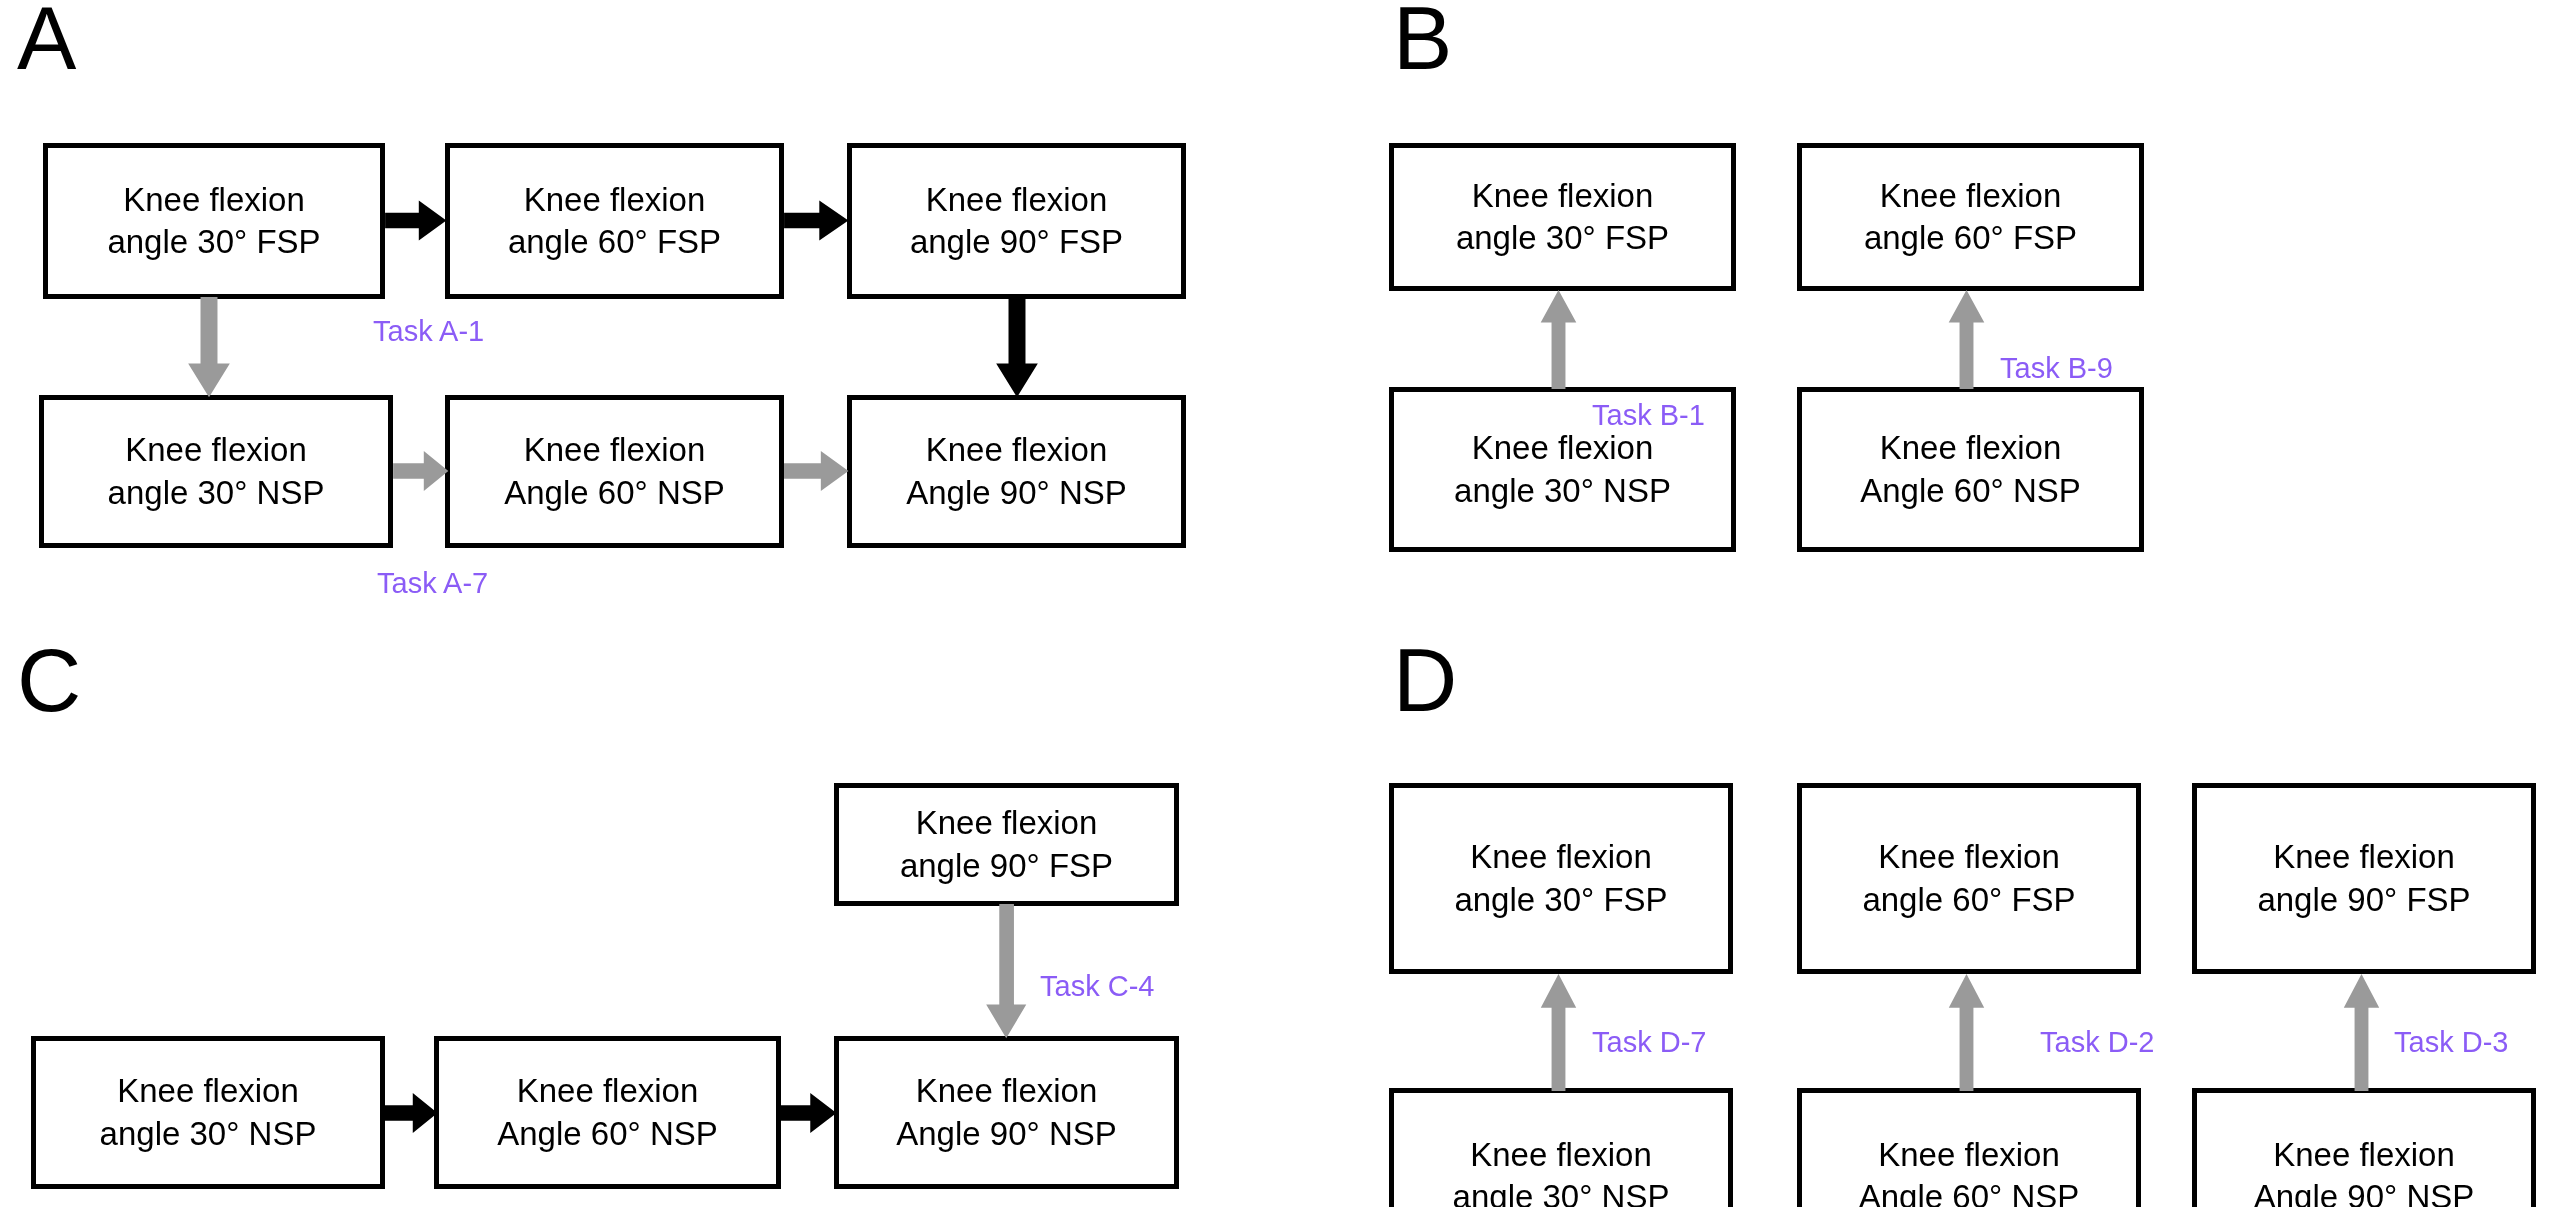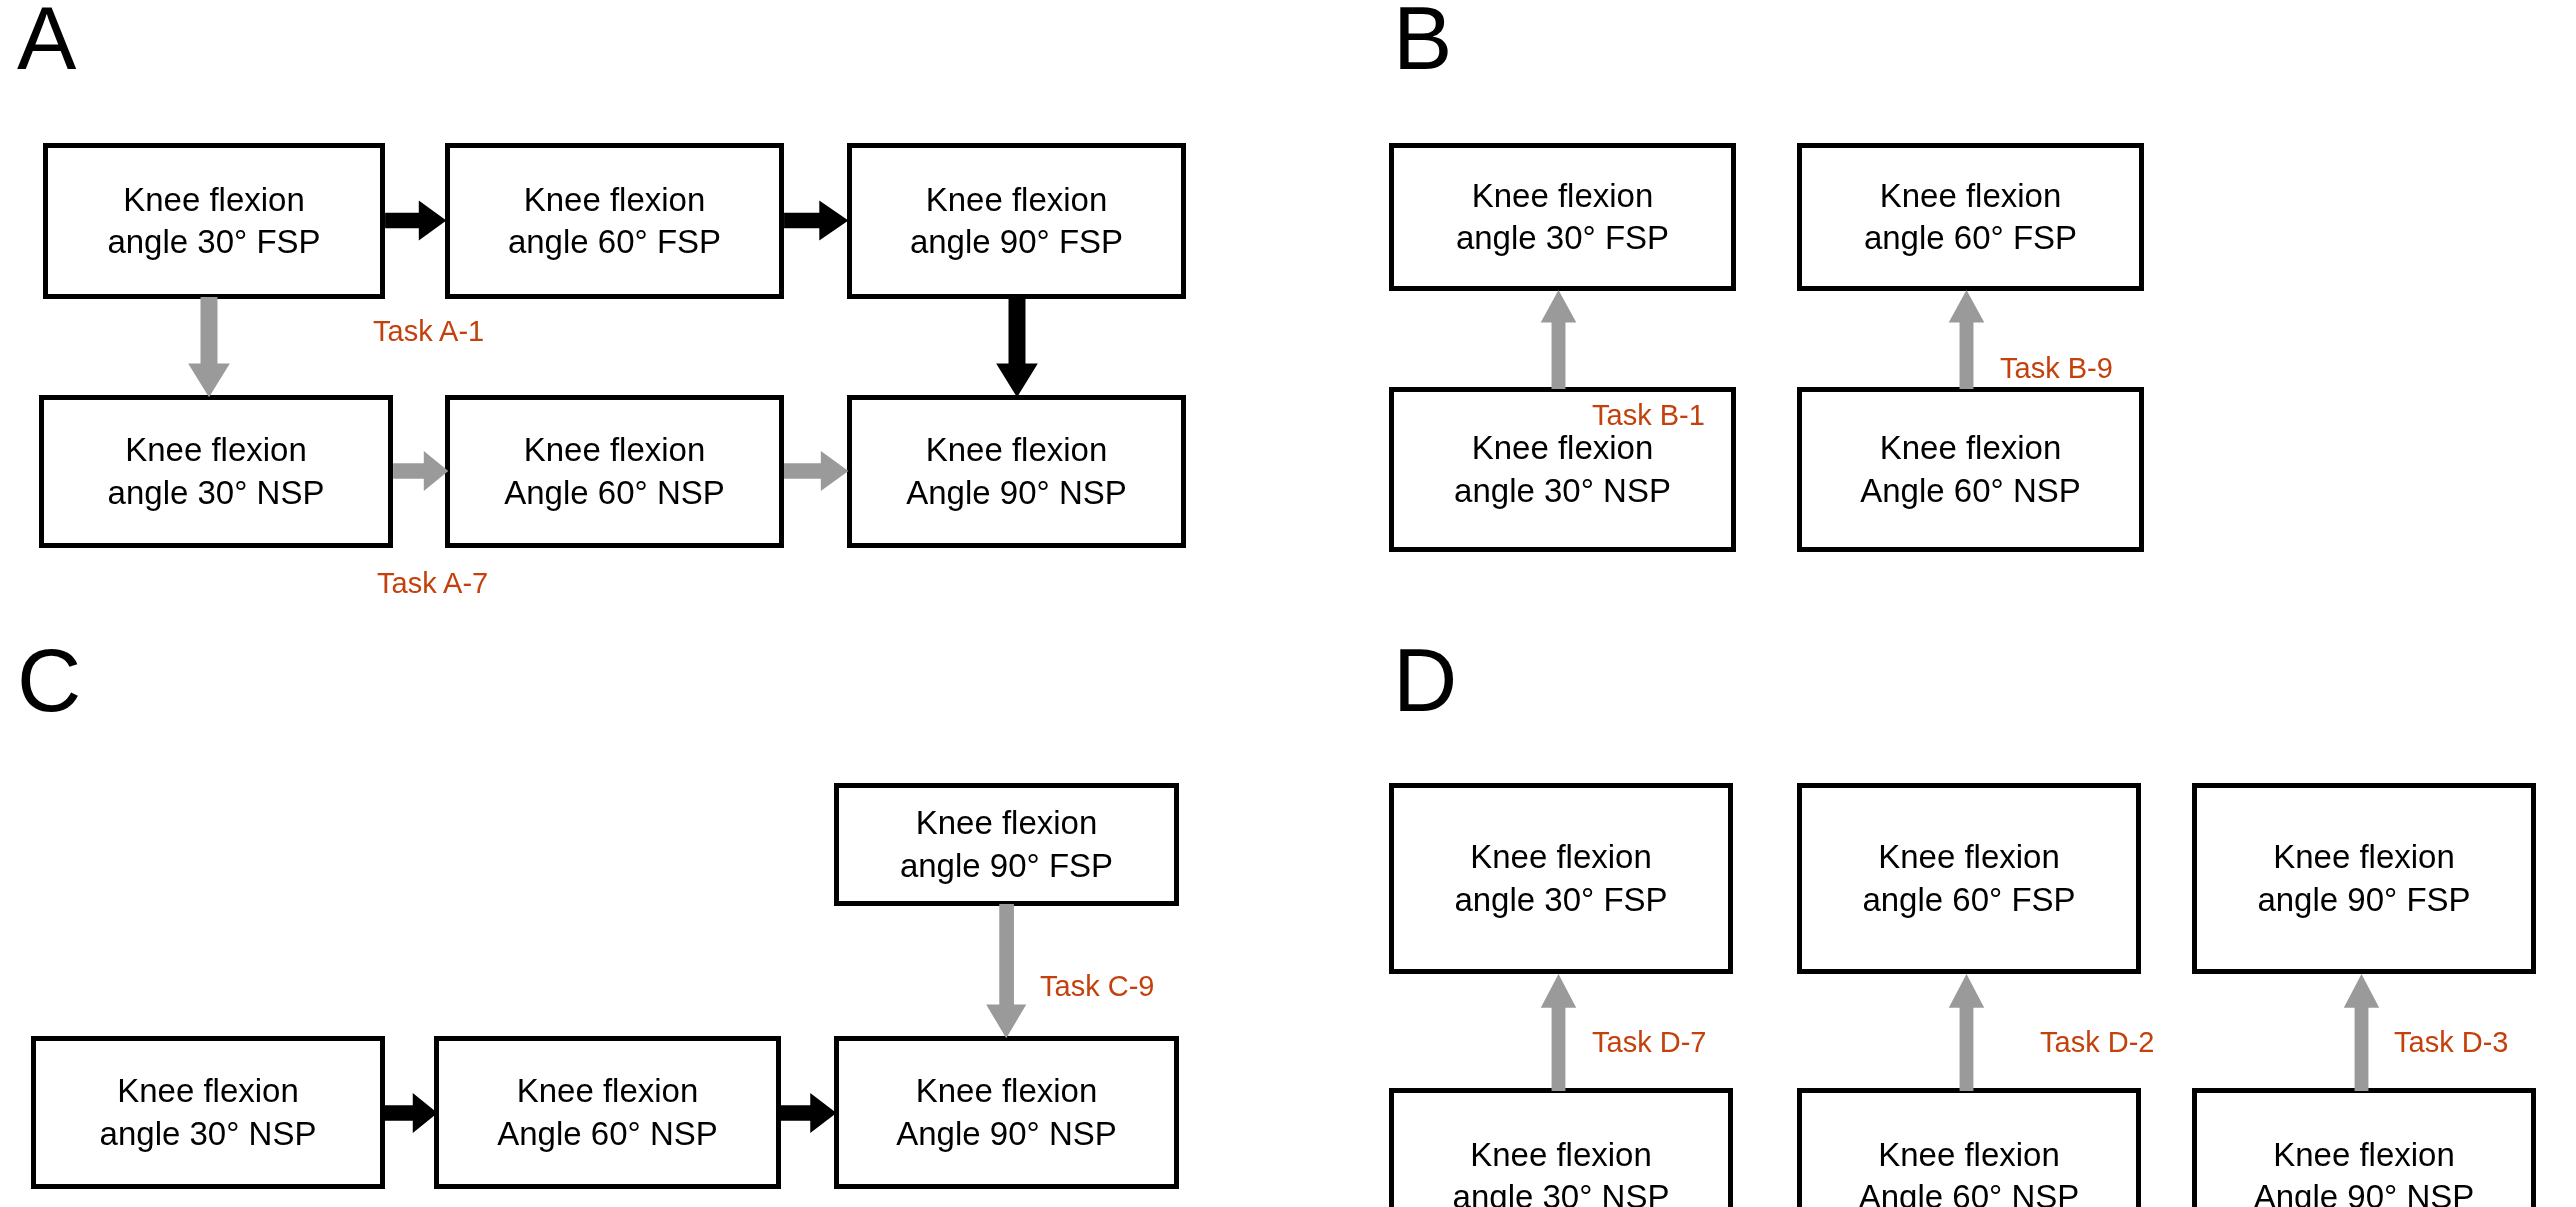--- a/index.html
+++ b/index.html
@@ -42,21 +42,21 @@
     text-align: center;
     white-space: nowrap;
   }
   .node .ln {
     display: block;
   }
   .task-label {
     position: absolute;
     font-family: "Liberation Sans", sans-serif;
     font-size: 29px;
-    color: #c2410c;
+    color: #8b5cf6;
     white-space: nowrap;
     line-height: 1;
   }
   .arrow {
     position: absolute;
   }
   .arrow svg {
     display: block;
     overflow: visible;
   }
@@ -195,21 +195,21 @@
       <path d="M0,21 L38,21 L38,5 L72,31 L38,57 L38,41 L0,41 Z" fill="#000000"></path>
     </svg>
   </div>
 
   <div class="arrow" style="left:980px; top:904px; width:54px; height:136px;">
     <svg width="54" height="136" viewBox="0 0 70 176">
       <path d="M25,0 L44,0 L44,130 L60,130 L34,174 L8,130 L25,130 Z" fill="#9a9a9a"></path>
     </svg>
   </div>
 
-  <div class="task-label" style="left:1040px; top:972px;">Task C-9</div>
+  <div class="task-label" style="left:1040px; top:972px;">Task C-4</div>
 
   <div class="panel-letter" style="left:1393px; top:636px;">D</div>
 
   <div class="node" style="left:1389px; top:783px; width:344px; height:191px;">
     <span class="ln">Knee flexion</span>
     <span class="ln">angle 30° FSP</span>
   </div>
   <div class="node" style="left:1797px; top:783px; width:344px; height:191px;">
     <span class="ln">Knee flexion</span>
     <span class="ln">angle 60° FSP</span>

